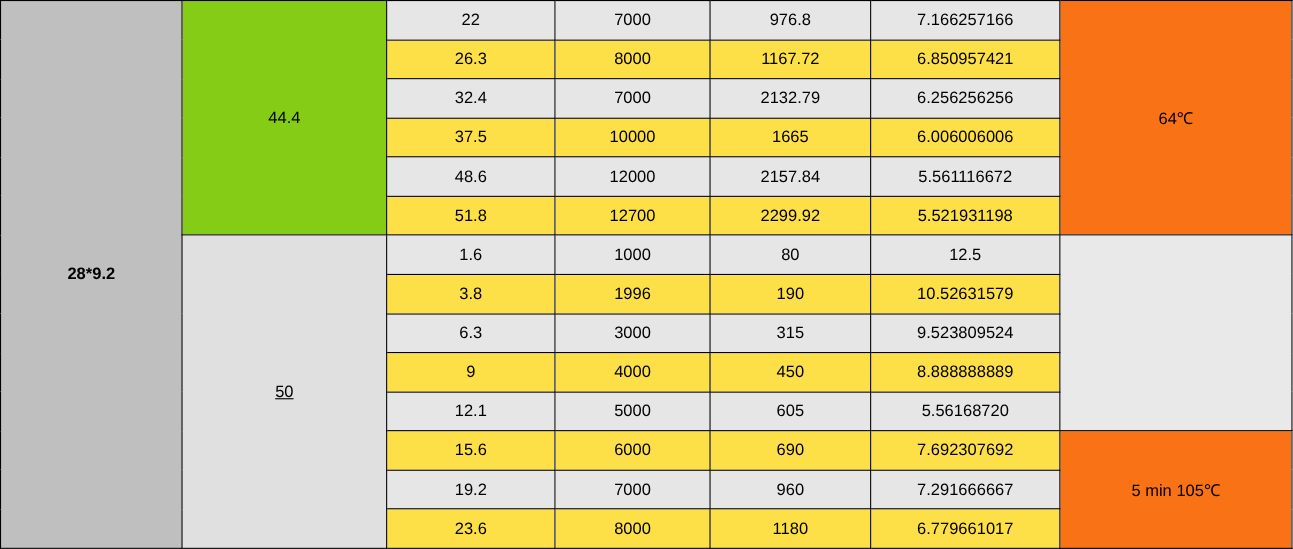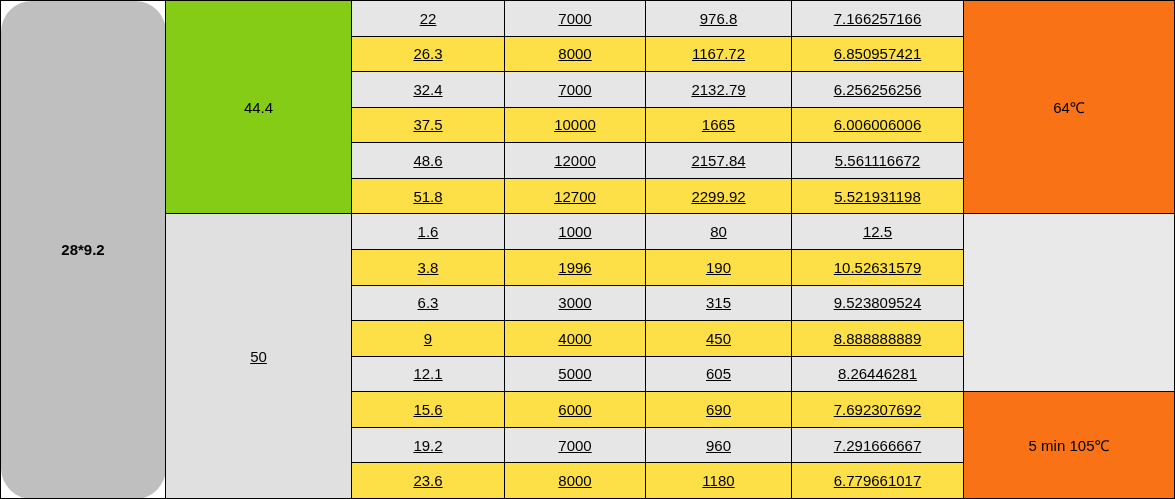--- a/index.html
+++ b/index.html
@@ -45,41 +45,39 @@
   .row { height: 31px; }
 
   
   .shade-dark   { background: #fde047; }
   .shade-light  { background: #e6e6e6; }
 
   .label-cell {
     font-size: 21px;
     font-weight: bold;
     background: #bfbfbf;
-    border-radius: 31px;
   }
   .group-cell {
     font-size: 19px;
     background: #84cc16;
   }
   .group-cell-2 {
     font-size: 19px;
     background: #e0e0e0;
     text-decoration: underline;
   }
   .temp-cell {
     font-size: 19px;
     background: #f97316;
   }
   .temp-cell-blank {
     background: #e9e9e9;
   }
   .data-cell {
     font-size: 15px;
-    text-decoration: underline;
   }
 </style>
 </head>
 <body>
 
 <div id="sheet">
   <table class="grid">
     <colgroup>
       <col class="c0">
         <col class="c1">
@@ -153,21 +151,21 @@
       <tr class="row">
         <td class="data-cell shade-dark">9</td>
         <td class="data-cell shade-dark">4000</td>
         <td class="data-cell shade-dark">450</td>
         <td class="data-cell shade-dark">8.888888889</td>
       </tr>
       <tr class="row">
         <td class="data-cell shade-light">12.1</td>
         <td class="data-cell shade-light">5000</td>
         <td class="data-cell shade-light">605</td>
-        <td class="data-cell shade-light">8.26446281</td>
+        <td class="data-cell shade-light">5.56168720</td>
       </tr>
       <tr class="row">
         <td class="data-cell shade-dark">15.6</td>
         <td class="data-cell shade-dark">6000</td>
         <td class="data-cell shade-dark">690</td>
         <td class="data-cell shade-dark">7.692307692</td>
         <td class="temp-cell" rowspan="3">5 min 105℃</td>
       </tr>
       <tr class="row">
         <td class="data-cell shade-light">19.2</td>

